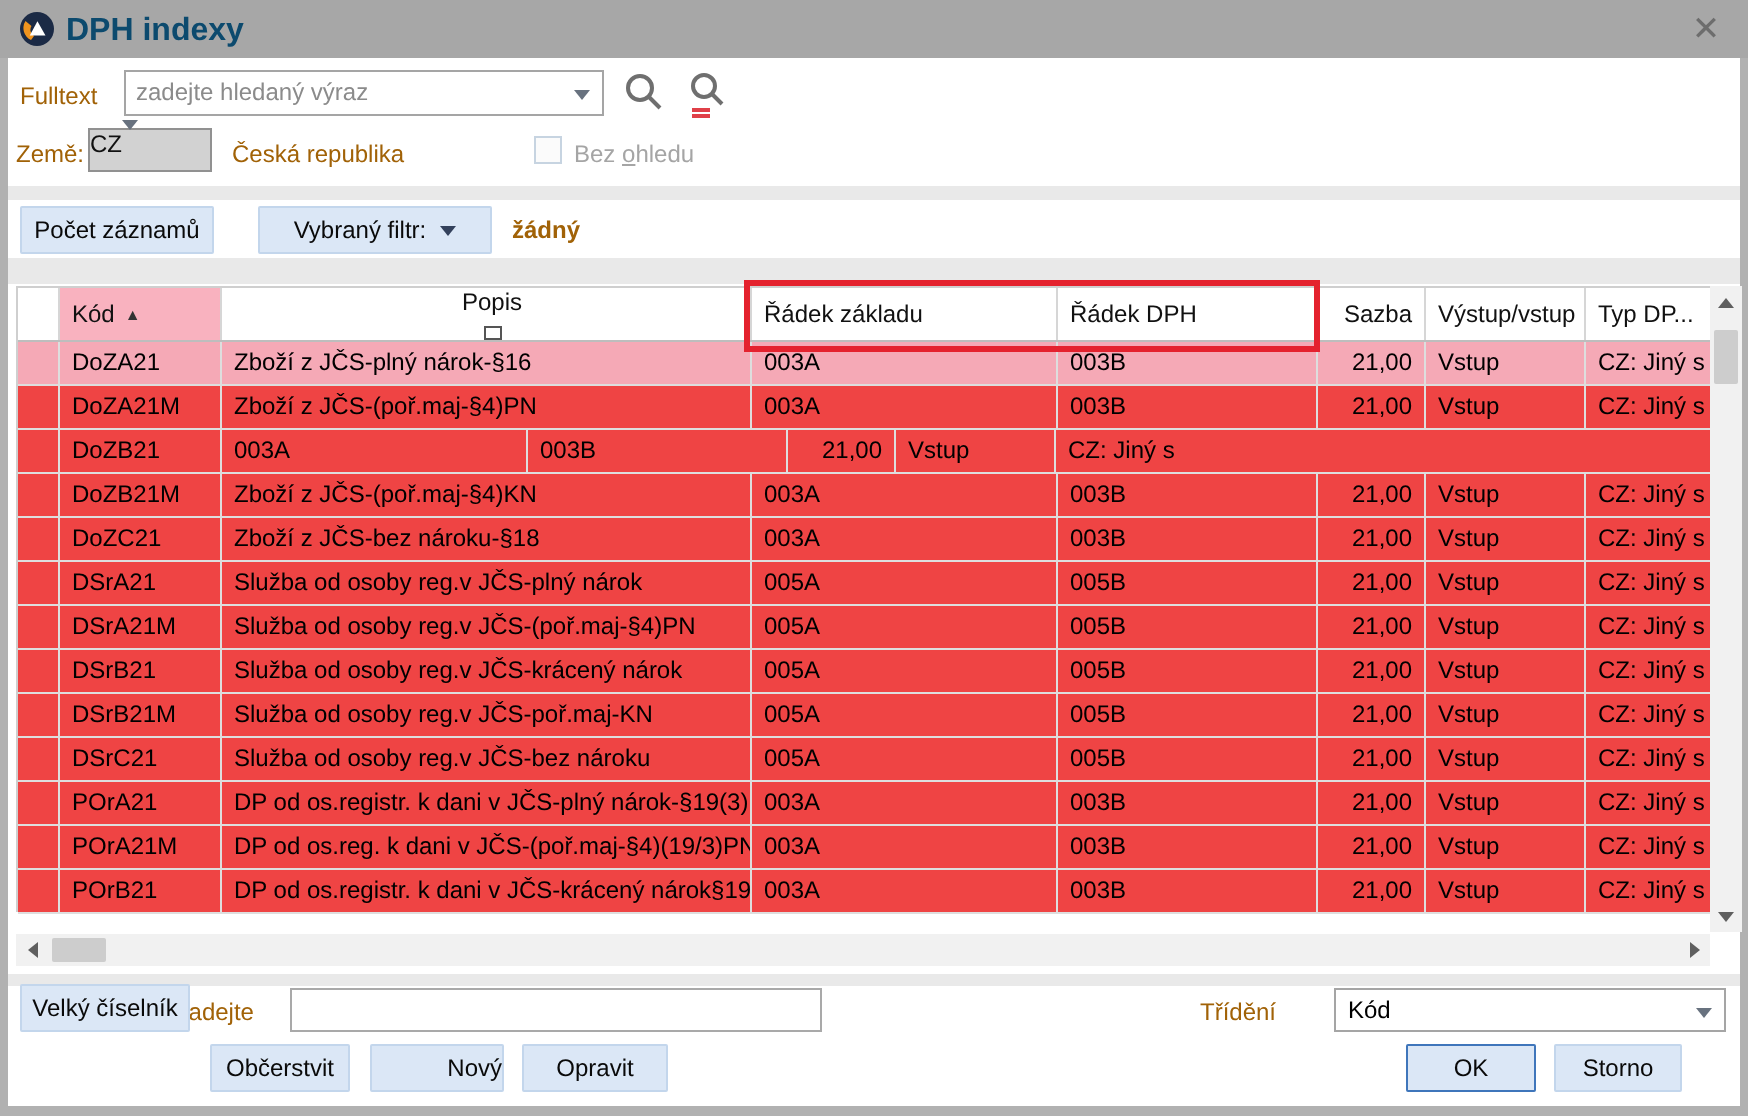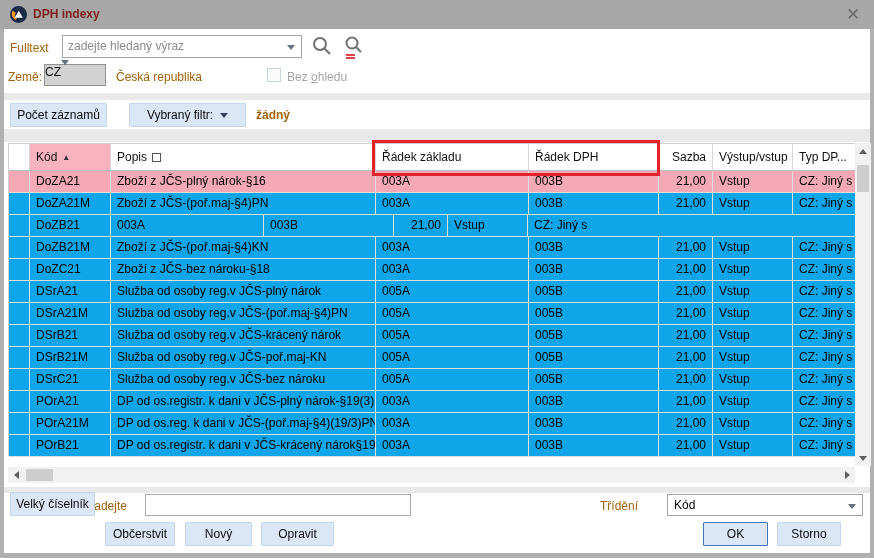--- a/index.html
+++ b/index.html
@@ -6,21 +6,21 @@
   body { font-family:"Liberation Sans", sans-serif; font-size:12px; color:#000; background:#888; }
   .window { position:relative; width:874px; height:558px; background:#fff; overflow:hidden; }
 
   
   .titlebar { position:absolute; left:0; top:0; width:874px; height:29px; background:#a7a7a7; }
   .win-border { position:absolute; background:#b1b1b1; }
   .wb-left  { left:0; top:29px; width:4px; height:529px; }
   .wb-right { left:870px; top:29px; width:4px; height:529px; }
   .wb-bottom{ left:0; top:553px; width:874px; height:5px; }
   .app-logo { position:absolute; left:10px; top:6px; width:17px; height:17px; }
-  .title-text { position:absolute; left:33px; top:7px; color:#7f1d1d; font-weight:bold; font-size:12px; }
+  .title-text { position:absolute; left:33px; top:7px; color:#0c4a6e; font-weight:bold; font-size:16px; }
   .close-btn { position:absolute; left:840px; top:3px; width:26px; height:24px; color:#6d6d6d;
                font-size:17px; line-height:24px; text-align:center; cursor:pointer; }
 
   
   .lbl { position:absolute; color:#a16207; }
   .combo { position:absolute; background:#fff; border:1px solid #a5a5a5; }
   .combo .ph { position:absolute; left:5px; top:3px; color:#8b8b8b; }
   .combo .val { position:absolute; left:6px; top:3px; color:#000; }
   .arr-down { width:0; height:0; border-left:4px solid transparent; border-right:4px solid transparent;
               border-top:5px solid #68727f; }
@@ -42,25 +42,25 @@
   .filter-btn { display:flex; align-items:center; justify-content:center; gap:7px; }
   .filter-btn .arr-down { border-top-color:#33415c; }
   .bold { font-weight:bold; }
 
   
   .table { position:absolute; left:8px; top:143px; width:847px; height:313px; background:#fff;
            border-top:1px solid #cfcfcf; border-left:1px solid #cfcfcf; }
   .thead { display:flex; height:27px; border-bottom:1px solid #bdbdbd; }
   .th { border-right:1px solid #d6d6d6; padding-left:6px; display:flex; align-items:center; gap:5px;
         overflow:hidden; white-space:nowrap; color:#111; }
-  .tr { display:flex; height:22px; border-bottom:1px solid #dedede; background:#0ea5e9; }
+  .tr { display:flex; height:22px; border-bottom:1px solid #dedede; background:#ef4444; }
   .td { border-right:1px solid #dedede; padding-left:6px; line-height:21px; overflow:hidden; white-space:nowrap; }
   .c-sel { width:21px; padding-left:0; }
   .c-kod { width:81px; }
-  .c-popis { width:265px; }
+  .c-popis { width:265px;flex-direction:column; }
   .c-zaklad { width:153px; }
   .c-dph { width:130px; }
   .c-sazba { width:54px; justify-content:flex-end; text-align:right; padding-right:6px; }
   .c-vstup { width:80px; }
   .c-typ { flex:1; border-right:none; }
   .th.sorted { background:#f9b2bf; }
   .tr.selected .td { background:#f5a9b6; }
   .sortarr { font-size:8px; color:#333; }
   .popis-box { width:9px; height:9px; border:1px solid #555; display:inline-block; }
 
@@ -327,18 +327,18 @@
   <span class="lbl" style="left:10px; top:499px;">Vyhledávání v zadejte</span>
   <input class="textbox" style="left: 145px; top: 494px; width: 266px; height: 22px; padding-left: 5px;" value="">
   <span class="lbl" style="left:600px; top:499px;">Třídění</span>
   <div class="combo" style="left:667px; top:494px; width:196px; height:22px;">
     <span class="val">Kód</span>
     <span class="arr-down"></span>
   </div>
 
   <button class="btn" style="left:10px; top:492px; width:85px;">Velký číselník</button>
   <button class="btn" style="left:105px; top:522px; width:70px;">Občerstvit</button>
-  <button class="btn" style="left:185px; top:522px; width:67px;">Nový</button>
+  <button class="btn" style="left:185px; top:522px; width:67px;text-align:right;">Nový</button>
   <button class="btn" style="left:261px; top:522px; width:73px;">Opravit</button>
   <button class="btn btn-ok" style="left:703px; top:522px; width:65px;">OK</button>
   <button class="btn" style="left:777px; top:522px; width:64px;">Storno</button>
 
 </div>
 
 </body></html>

